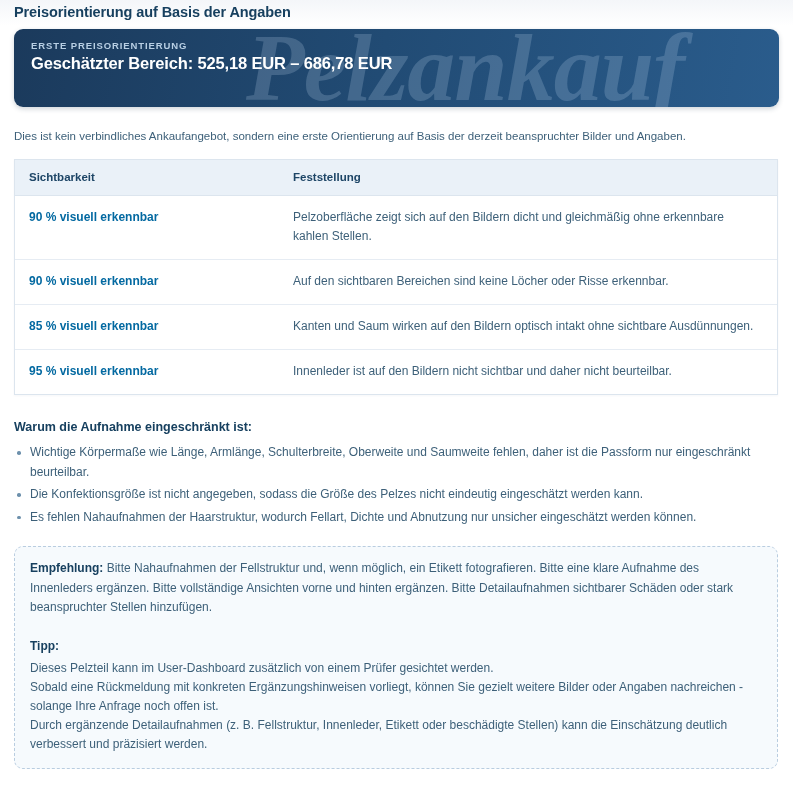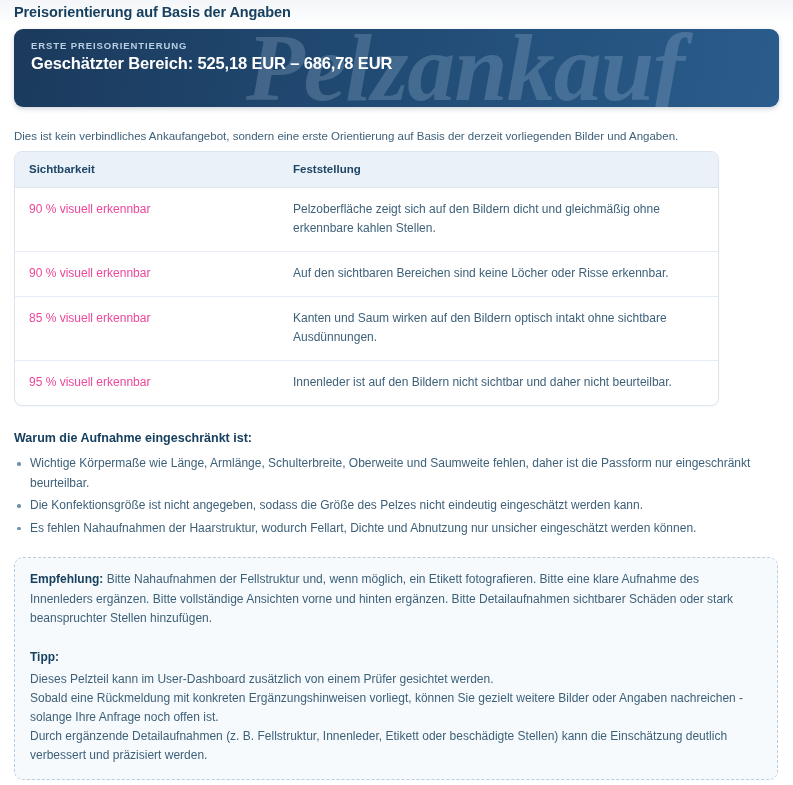--- a/index.html
+++ b/index.html
@@ -106,26 +106,26 @@
   .section-heading {
     margin-top: 22px;
     font-size: 12.5px;
     font-weight: bold;
     color: #17405f;
     line-height: 16px;
   }
 
   
   .findings-table {
-    margin-top: 6px;
-    width: 705px;
+    margin-top: 14px;
+    width: 764px;
     border-collapse: separate;
     border-spacing: 0;
     border: 1px solid #dce5ee;
-    border-radius: 8px;
+    border-radius: 0;
     overflow: hidden;
     background: #ffffff;
     box-shadow: 0 1px 2px rgba(30,60,90,0.04);
   }
   .findings-table th {
     background: #eaf1f8;
     text-align: left;
     font-size: 11.5px;
     font-weight: bold;
     color: #1d4566;
@@ -138,22 +138,22 @@
   .findings-table td {
     padding: 12px 16px 13px 14px;
     font-size: 12px;
     line-height: 19px;
     vertical-align: top;
     border-bottom: 1px solid #e6ecf3;
     color: #3d6079;
   }
   .findings-table tr:last-child td { border-bottom: none; }
   .findings-table td.col-vis {
-    font-weight: normal;
-    color: #ec4899;
+    font-weight: bold;
+    color: #0369a1;
     padding-left: 14px;
   }
 
   
   .limits-heading {
     margin-top: 24px;
     font-size: 12.5px;
     font-weight: bold;
     color: #17405f;
     line-height: 16px;
@@ -225,21 +225,21 @@
 
   <div class="price-banner">
     <div class="banner-watermark">Pelzankauf</div>
     <div class="banner-inner">
       <div class="banner-eyebrow">ERSTE PREISORIENTIERUNG</div>
       <div class="banner-range">Geschätzter Bereich: 525,18 EUR – 686,78 EUR</div>
     </div>
   </div>
 
   <div class="hinweis">
-    <span class="hinweis-text">Dies ist kein verbindliches Ankaufangebot, sondern eine erste Orientierung auf Basis der derzeit vorliegenden Bilder und Angaben.</span>
+    <span class="hinweis-text">Dies ist kein verbindliches Ankaufangebot, sondern eine erste Orientierung auf Basis der derzeit beanspruchter Bilder und Angaben.</span>
   </div>
 
 
   <table class="findings-table">
     <thead>
       <tr>
         <th class="col-vis">Sichtbarkeit</th>
         <th>Feststellung</th>
       </tr>
     </thead>

